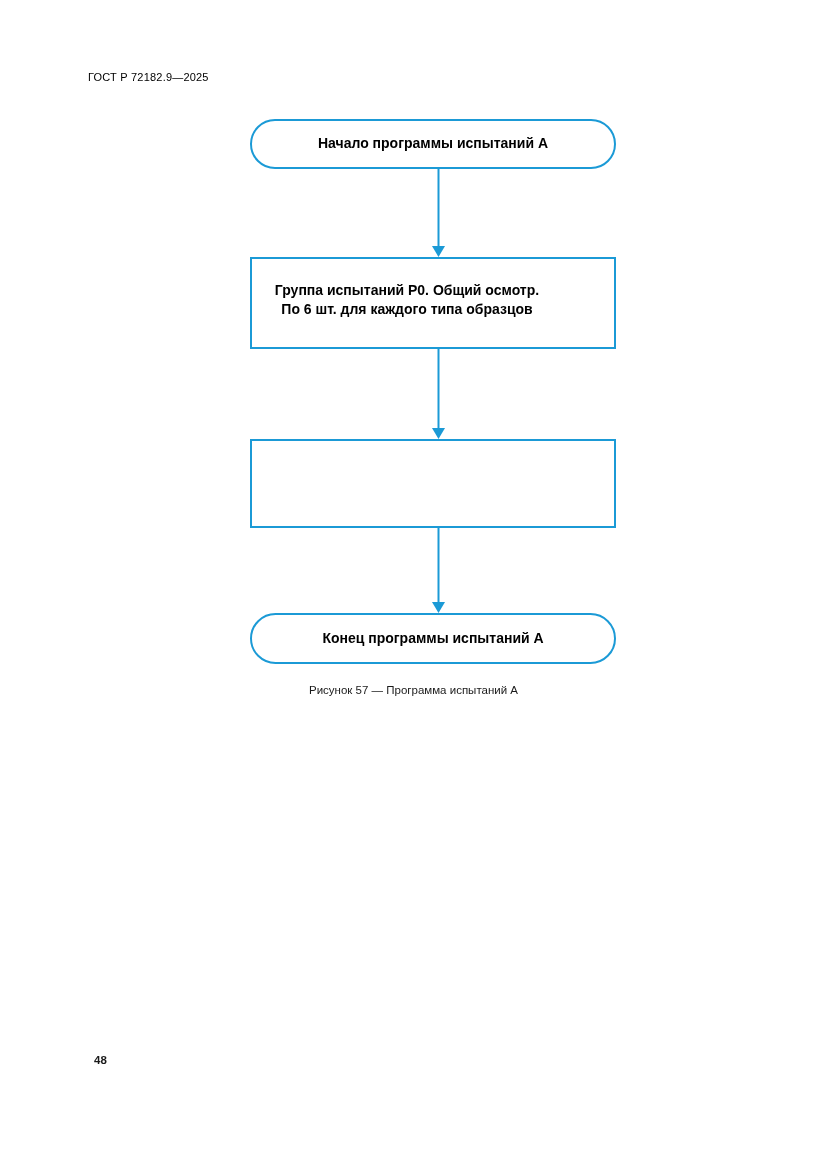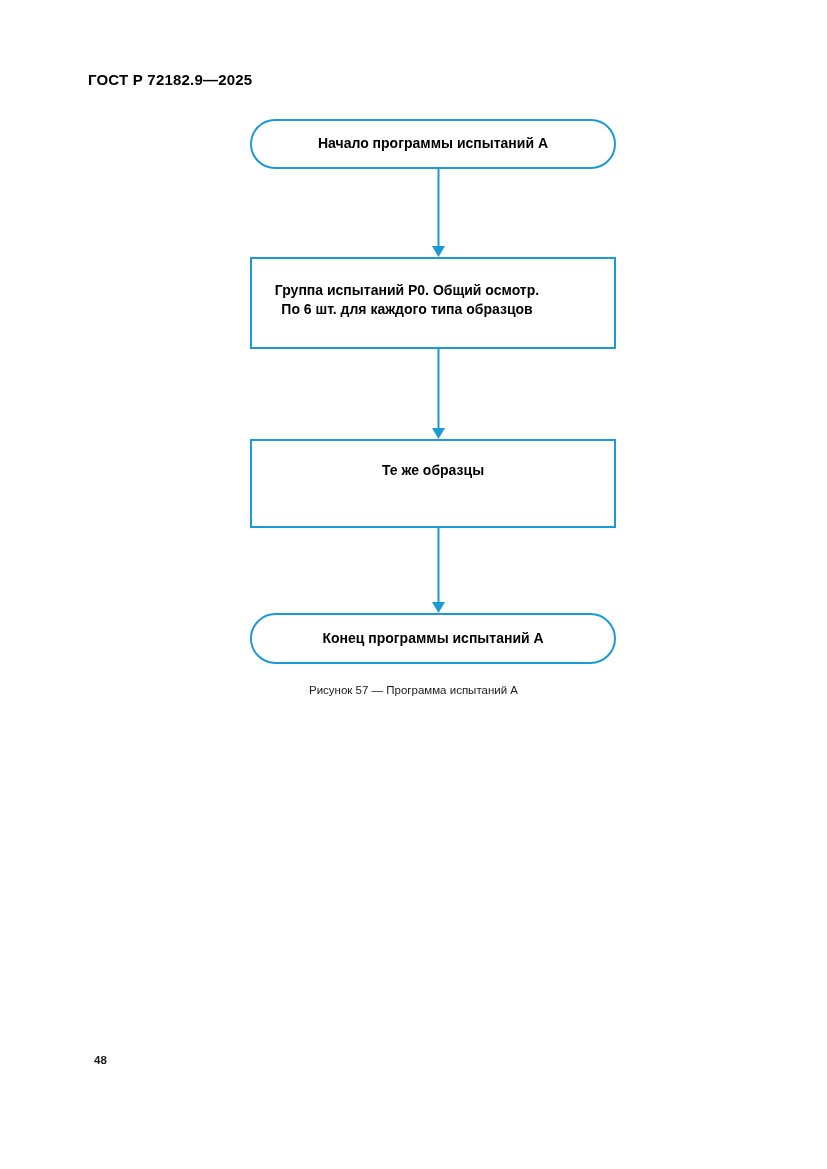--- a/index.html
+++ b/index.html
@@ -19,22 +19,22 @@
   .page {
     position: absolute;
     inset: 0;
   }
 
   
   .doc-header {
     position: absolute;
     left: 88px;
     top: 71px;
-    font-size: 15px;
-    font-weight: bold;
+    font-size: 11px;
+    font-weight: normal;
     letter-spacing: 0.2px;
     white-space: nowrap;
   }
 
   
   .figure {
     position: absolute;
     left: 0;
     top: 0;
     width: 827px;
@@ -129,21 +129,20 @@
     <div class="node-text" id="label-start">
       <span class="line">Начало программы испытаний А</span>
     </div>
 
     <div class="node-text" id="label-p0">
       <span class="line">Группа испытаний Р0. Общий осмотр.</span>
       <span class="line">По 6 шт. для каждого типа образцов</span>
     </div>
 
     <div class="node-text" id="label-p1">
-      <span class="line">Те же образцы</span>
     </div>
 
     <div class="node-text" id="label-end">
       <span class="line">Конец программы испытаний А</span>
     </div>
 
     <div class="figure-caption">Рисунок 57 — Программа испытаний А</div>
   </div>
 
   <div class="page-number">48</div>

